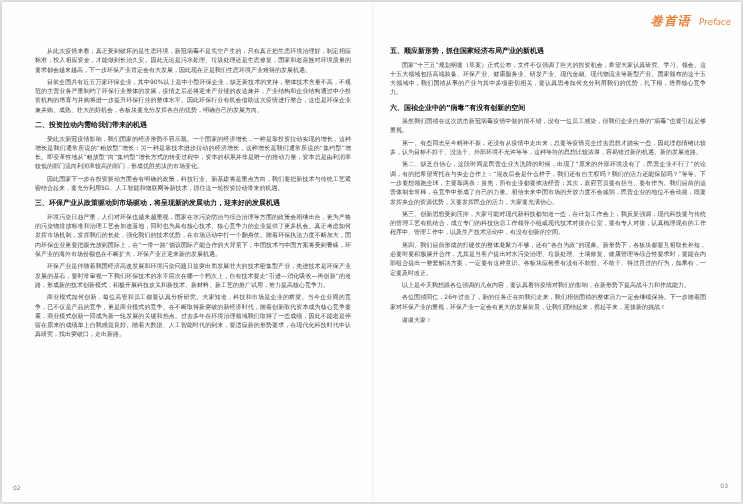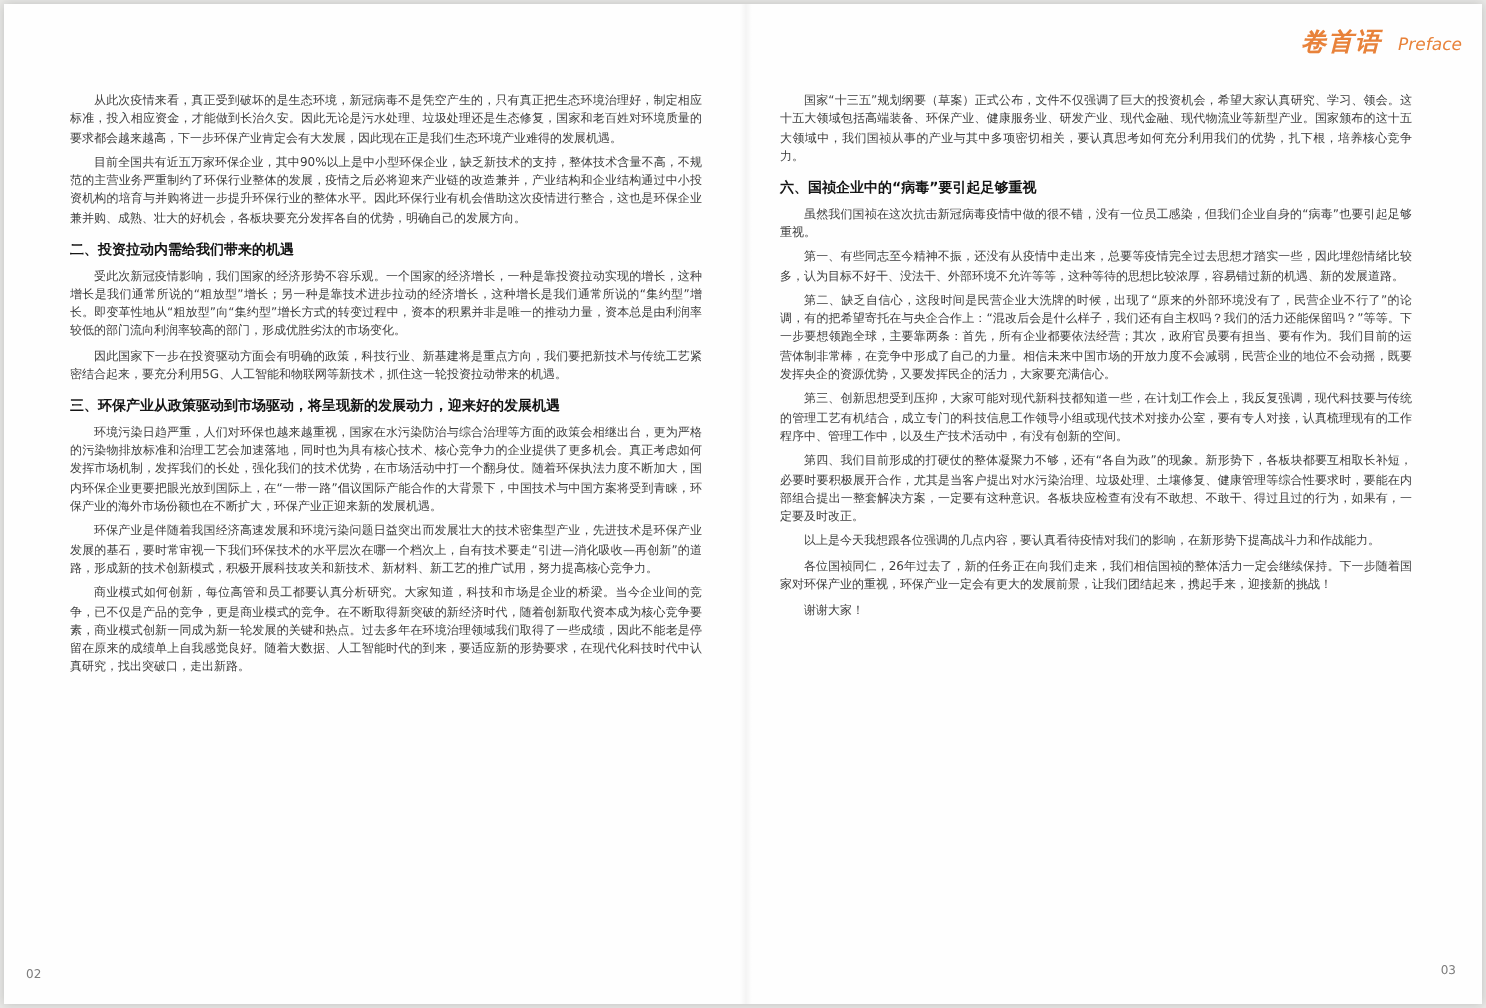--- a/index.html
+++ b/index.html
@@ -60,23 +60,24 @@
     <p>因此国家下一步在投资驱动方面会有明确的政策，科技行业、新基建将是重点方向，我们要把新技术与传统工艺紧密结合起来，要充分利用5G、人工智能和物联网等新技术，抓住这一轮投资拉动带来的机遇。</p>
 
     <h3>三、环保产业从政策驱动到市场驱动，将呈现新的发展动力，迎来好的发展机遇</h3>
     <p>环境污染日趋严重，人们对环保也越来越重视，国家在水污染防治与综合治理等方面的政策会相继出台，更为严格的污染物排放标准和治理工艺会加速落地，同时也为具有核心技术、核心竞争力的企业提供了更多机会。真正考虑如何发挥市场机制，发挥我们的长处，强化我们的技术优势，在市场活动中打一个翻身仗。随着环保执法力度不断加大，国内环保企业更要把眼光放到国际上，在“一带一路”倡议国际产能合作的大背景下，中国技术与中国方案将受到青睐，环保产业的海外市场份额也在不断扩大，环保产业正迎来新的发展机遇。</p>
 
     <p>环保产业是伴随着我国经济高速发展和环境污染问题日益突出而发展壮大的技术密集型产业，先进技术是环保产业发展的基石，要时常审视一下我们环保技术的水平层次在哪一个档次上，自有技术要走“引进—消化吸收—再创新”的道路，形成新的技术创新模式，积极开展科技攻关和新技术、新材料、新工艺的推广试用，努力提高核心竞争力。</p>
     <p>商业模式如何创新，每位高管和员工都要认真分析研究。大家知道，科技和市场是企业的桥梁。当今企业间的竞争，已不仅是产品的竞争，更是商业模式的竞争。在不断取得新突破的新经济时代，随着创新取代资本成为核心竞争要素，商业模式创新一同成为新一轮发展的关键和热点。过去多年在环境治理领域我们取得了一些成绩，因此不能老是停留在原来的成绩单上自我感觉良好。随着大数据、人工智能时代的到来，要适应新的形势要求，在现代化科技时代中认真研究，找出突破口，走出新路。</p>
   </div>
 
   <div class="col col-right">
+    <h3>五、顺应新形势，抓住国家经济布局产业的新机遇</h3>
     <p>国家“十三五”规划纲要（草案）正式公布，文件不仅强调了巨大的投资机会，希望大家认真研究、学习、领会。这十五大领域包括高端装备、环保产业、健康服务业、研发产业、现代金融、现代物流业等新型产业。国家颁布的这十五大领域中，我们国祯从事的产业与其中多项密切相关，要认真思考如何充分利用我们的优势，扎下根，培养核心竞争力。</p>
 
-    <h3>六、国祯企业中的“病毒”要引起足够重视</h3>
+    <h3>六、国祯企业中的“病毒”有没有创新的空间</h3>
     <p>虽然我们国祯在这次抗击新冠病毒疫情中做的很不错，没有一位员工感染，但我们企业自身的“病毒”也要引起足够重视。</p>
     <p>第一、有些同志至今精神不振，还没有从疫情中走出来，总要等疫情完全过去思想才踏实一些，因此埋怨情绪比较多，认为目标不好干、没法干、外部环境不允许等等，这种等待的思想比较浓厚，容易错过新的机遇、新的发展道路。</p>
     <p>第二、缺乏自信心，这段时间是民营企业大洗牌的时候，出现了“原来的外部环境没有了，民营企业不行了”的论调，有的把希望寄托在与央企合作上：“混改后会是什么样子，我们还有自主权吗？我们的活力还能保留吗？”等等。下一步要想领跑全球，主要靠两条：首先，所有企业都要依法经营；其次，政府官员要有担当、要有作为。我们目前的运营体制非常棒，在竞争中形成了自己的力量。相信未来中国市场的开放力度不会减弱，民营企业的地位不会动摇，既要发挥央企的资源优势，又要发挥民企的活力，大家要充满信心。</p>
     <p>第三、创新思想受到压抑，大家可能对现代新科技都知道一些，在计划工作会上，我反复强调，现代科技要与传统的管理工艺有机结合，成立专门的科技信息工作领导小组或现代技术对接办公室，要有专人对接，认真梳理现有的工作程序中、管理工作中，以及生产技术活动中，有没有创新的空间。</p>
     <p>第四、我们目前形成的打硬仗的整体凝聚力不够，还有“各自为政”的现象。新形势下，各板块都要互相取长补短，必要时要积极展开合作，尤其是当客户提出对水污染治理、垃圾处理、土壤修复、健康管理等综合性要求时，要能在内部组合提出一整套解决方案，一定要有这种意识。各板块应检查有没有不敢想、不敢干、得过且过的行为，如果有，一定要及时改正。</p>
     <p>以上是今天我想跟各位强调的几点内容，要认真看待疫情对我们的影响，在新形势下提高战斗力和作战能力。</p>
 
     <p>各位国祯同仁，26年过去了，新的任务正在向我们走来，我们相信国祯的整体活力一定会继续保持。下一步随着国家对环保产业的重视，环保产业一定会有更大的发展前景，让我们团结起来，携起手来，迎接新的挑战！</p>
     <p class="closing-thanks">谢谢大家！</p>
   </div>

